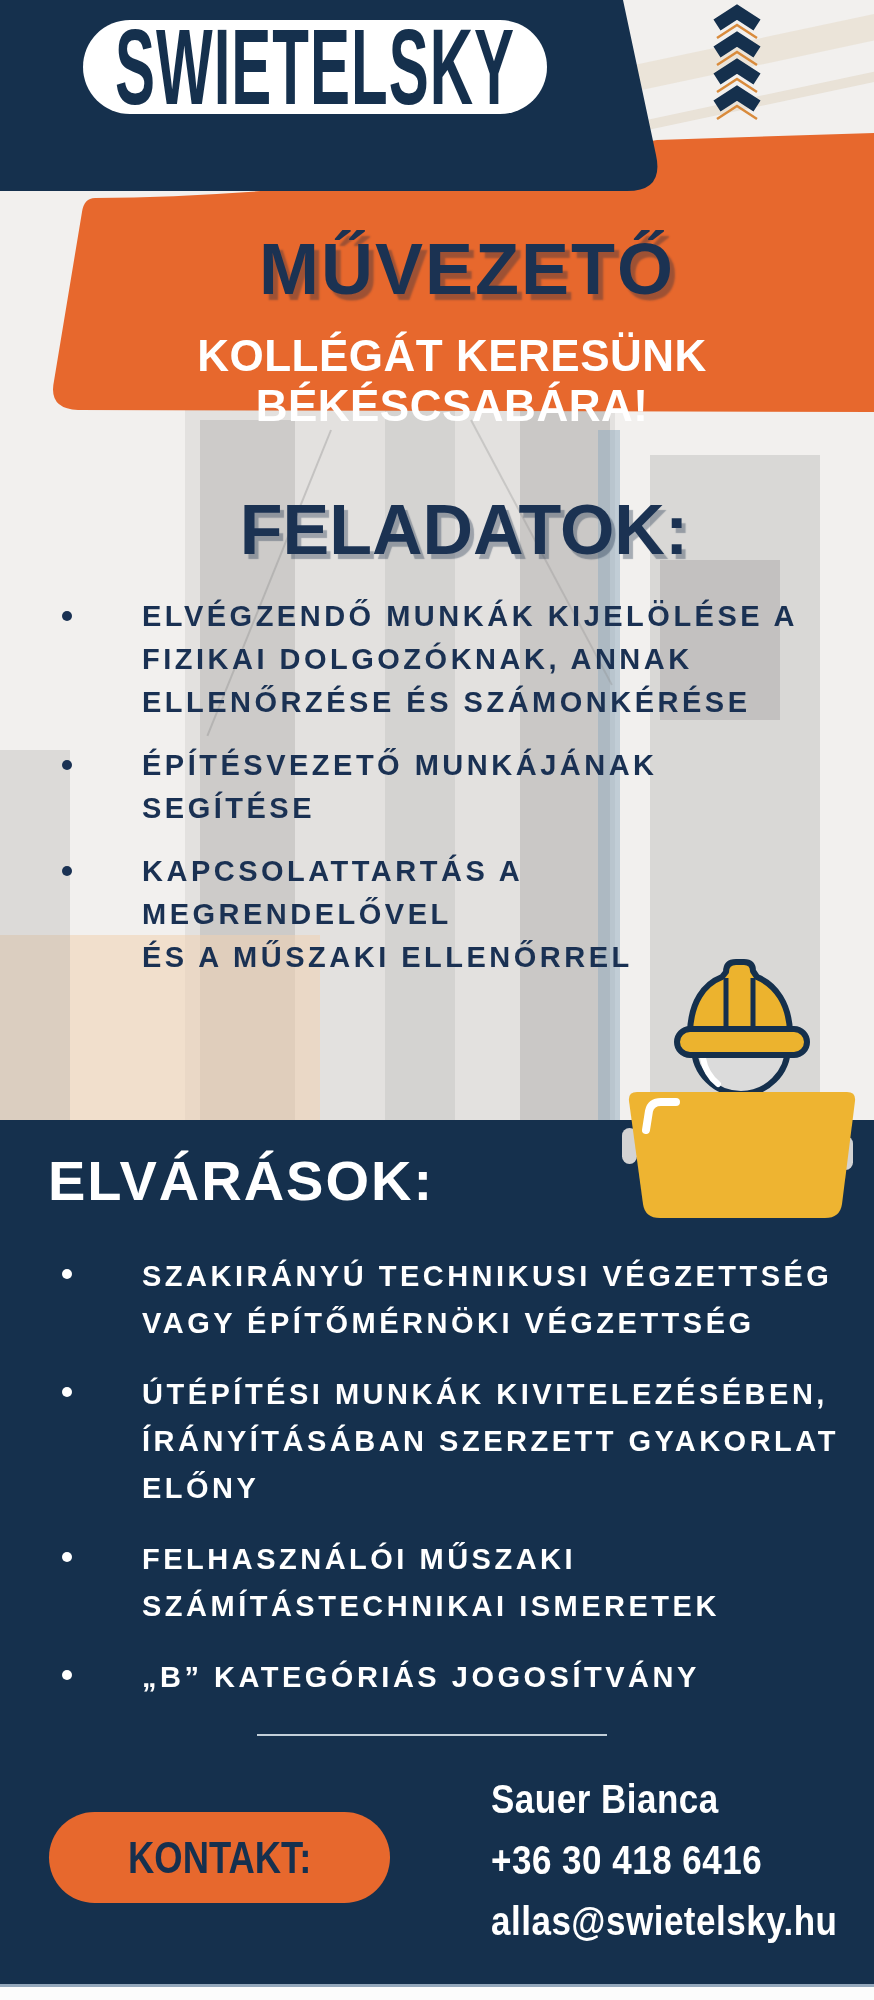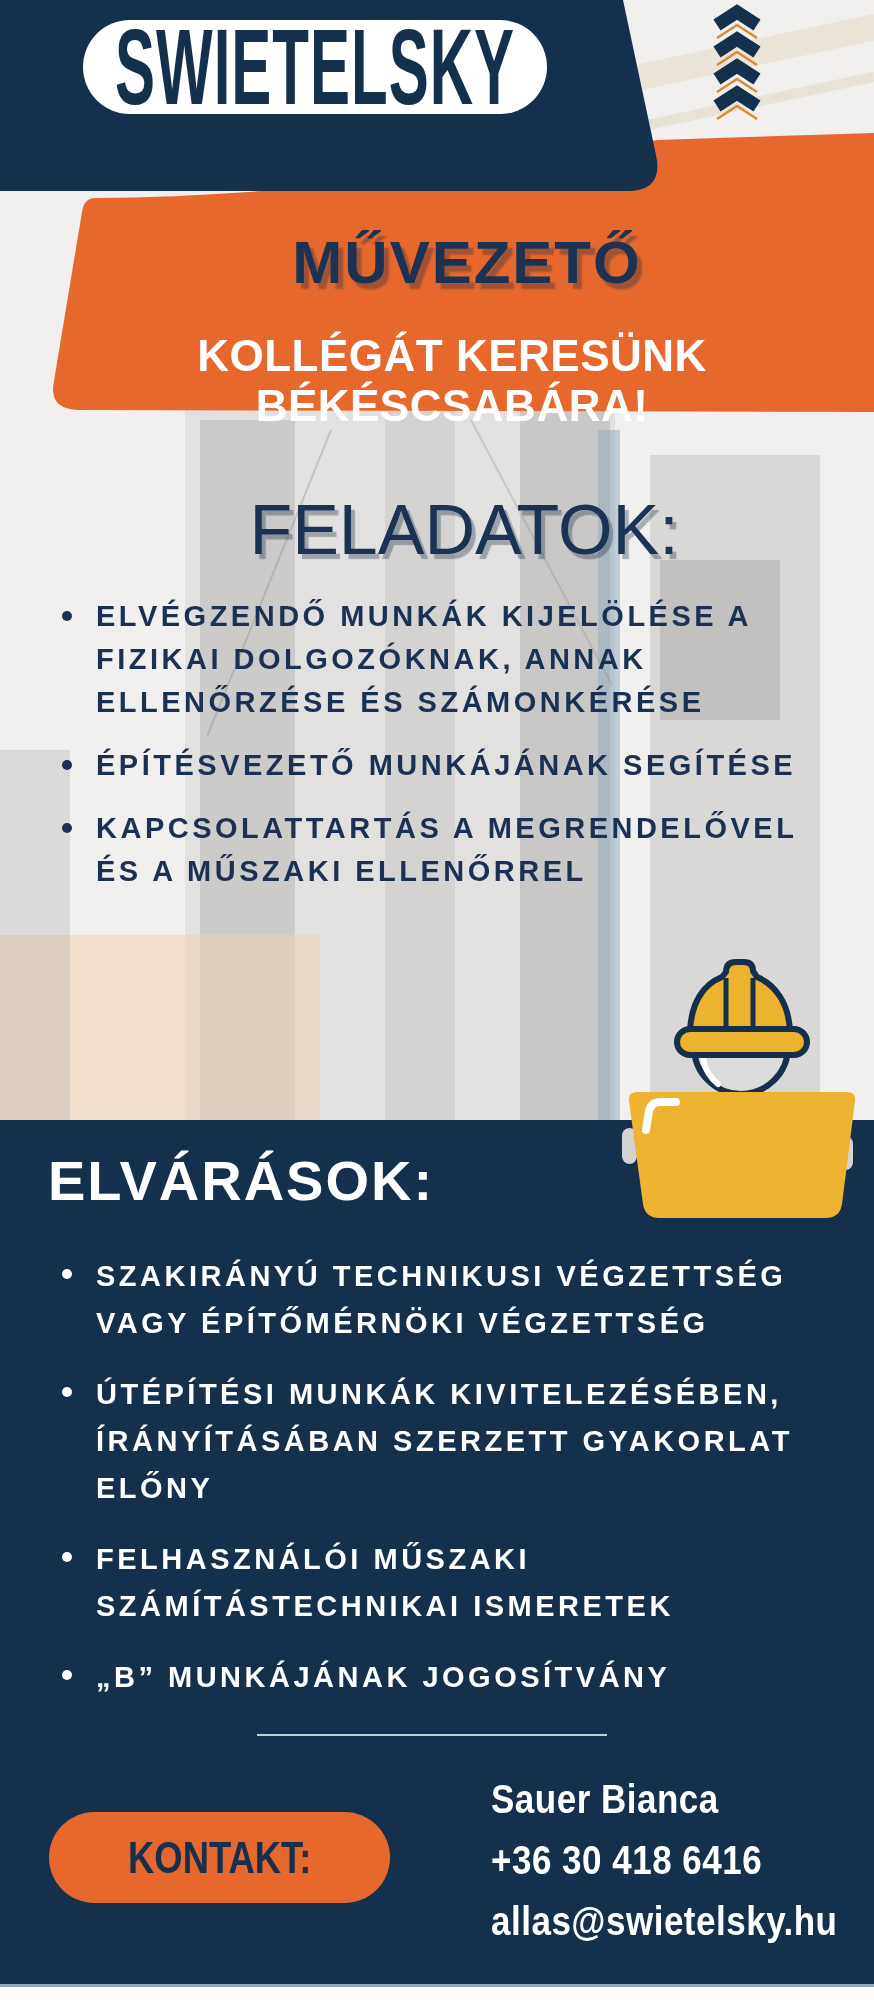--- a/index.html
+++ b/index.html
@@ -11,21 +11,21 @@
   }
 
   
   .photo-layer{position:absolute;inset:0;z-index:1;}
   .ph{position:absolute;}
 
   
   .banner-svg{position:absolute;left:0;top:0;z-index:2;}
   .banner-title{
     position:absolute;left:60px;width:814px;top:228px;z-index:3;
-    text-align:center;color:#1b3252;font-weight:800;font-size:60px;letter-spacing:2px;
+    text-align:center;color:#1b3252;font-weight:800;font-size:72px;letter-spacing:2px;
     text-shadow:5px 6px 2px rgba(23,40,66,.35);
   }
   .banner-subtitle{
     position:absolute;left:30px;width:844px;top:331px;z-index:3;
     text-align:center;color:#ffffff;font-weight:800;font-size:44px;letter-spacing:.5px;
   }
 
   
   .header-svg{position:absolute;left:0;top:0;z-index:4;}
   .logo-pill{
@@ -36,26 +36,26 @@
   .logo-text{
     display:inline-block;color:#15304d;font-weight:800;font-size:60px;letter-spacing:1px;
     transform:scaleY(1.8);transform-origin:center center;white-space:nowrap;
   }
   .chevrons{position:absolute;left:711px;top:1px;z-index:5;}
 
   
   .feladatok-heading{
     position:absolute;left:0;right:0;top:490px;z-index:4;
     text-align:center;padding-left:18px;
-    color:#1b3252;font-weight:400;font-size:70px;letter-spacing:0;
+    color:#1b3252;font-weight:700;font-size:70px;letter-spacing:0;
     text-shadow:4px 5px 1px rgba(25,45,72,.35);
     margin-left:36px;
   }
   ul.bullets{list-style:none;margin:0;padding:0;position:absolute;z-index:4;}
-  ul.bullets li{display:flex;align-items:flex-start;}
+  ul.bullets li{display:flex;align-items:flex-start;gap:46px;}
   .dot{flex:none;width:10px;height:10px;border-radius:50%;margin:16px 24px 0 0;}
   .btxt{
     white-space:pre-line;font-weight:700;font-size:29px;letter-spacing:3.5px;line-height:43px;
   }
   .feladatok-list{left:62px;top:595px;width:760px;color:#1a3153;}
   .feladatok-list .dot{background:#1a3153;}
   .feladatok-list li{margin-bottom:20px;}
 
   
   .navy-panel{position:absolute;left:0;top:1120px;width:874px;height:866px;background:#15304d;z-index:2;}
@@ -177,21 +177,21 @@
 ÍRÁNYÍTÁSÁBAN SZERZETT GYAKORLAT
 ELŐNY</span>
       </li>
     <li>
         <span class="dot"></span>
         <span class="btxt">FELHASZNÁLÓI MŰSZAKI
 SZÁMÍTÁSTECHNIKAI ISMERETEK</span>
       </li>
     <li>
         <span class="dot"></span>
-        <span class="btxt">„B” MUNKÁJÁNAK JOGOSÍTVÁNY</span>
+        <span class="btxt">„B” KATEGÓRIÁS JOGOSÍTVÁNY</span>
       </li>
   </ul>
 
   <div class="divider"></div>
 
   <div class="kontakt-pill">
     <span class="kontakt-label">KONTAKT:</span>
   </div>
   <div class="contact-block">
     <div class="contact-line"><span>Sauer Bianca</span></div>

